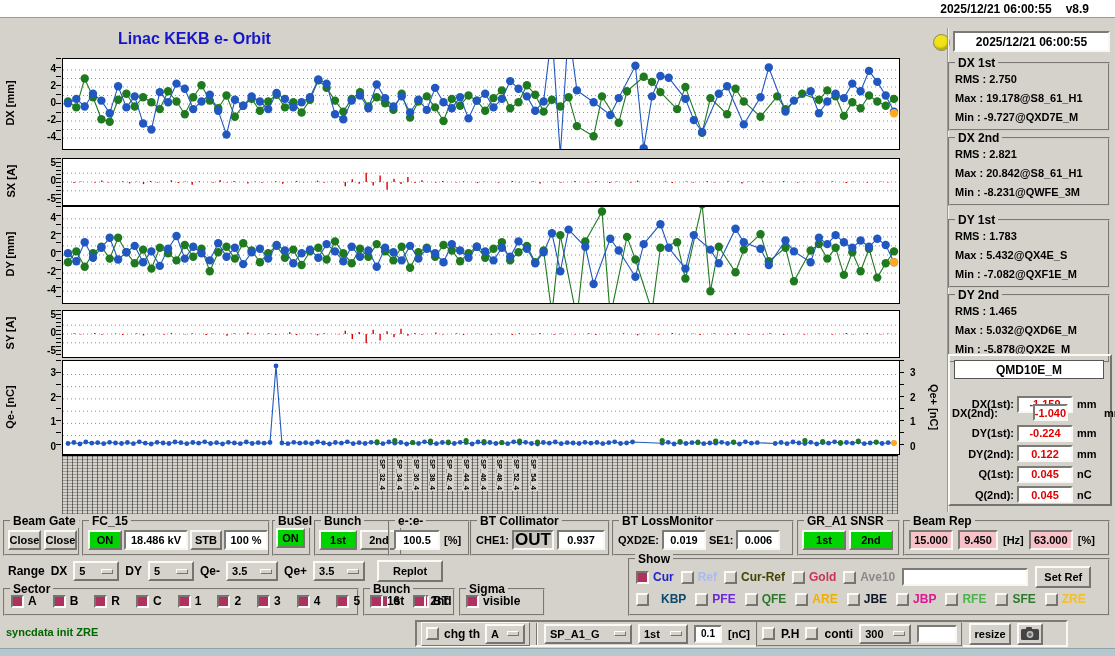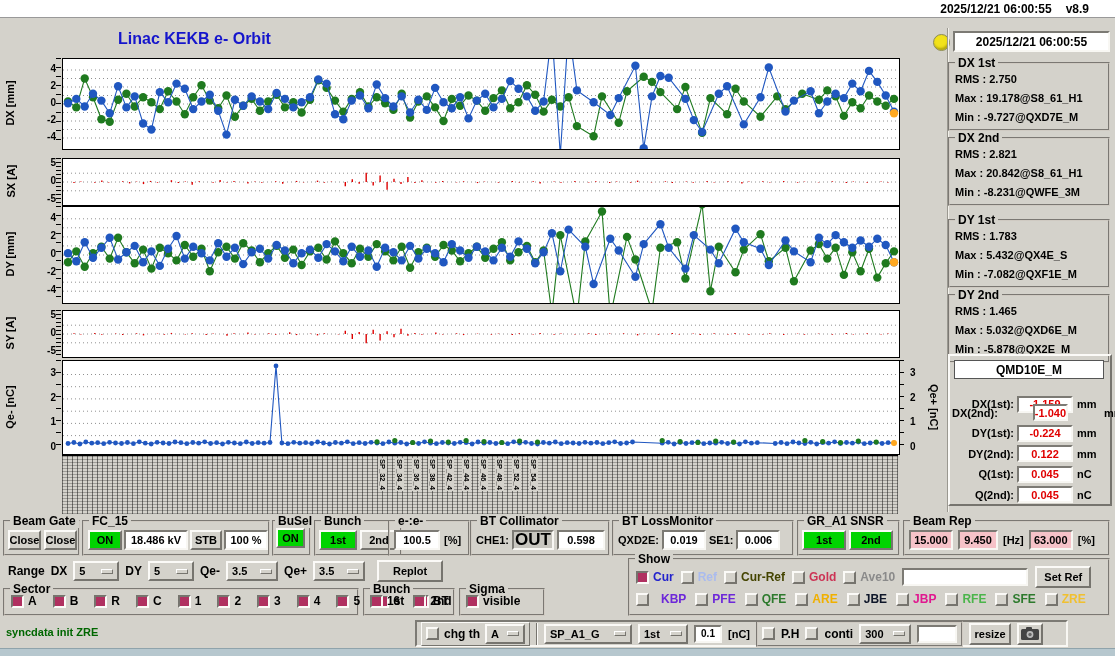--- a/index.html
+++ b/index.html
@@ -1024,21 +1024,21 @@
       <div class="valbox" style="width:46px;height:20px;">100.5</div>
       <span class="lbl">[%]</span>
     </div>
   </div>
 
   <div class="frame" style="left:470px;top:520px;width:140px;height:36px;">
     <span class="ftitle">BT Collimator</span>
     <div class="rowflex" style="left:4px;top:8px;gap:3px;">
       <span class="lbl">CHE1:</span>
       <div class="sunk" style="width:42px;height:20px;">OUT</div>
-      <div class="valbox" style="width:48px;height:20px;">0.598</div>
+      <div class="valbox" style="width:48px;height:20px;">0.937</div>
     </div>
   </div>
 
   <div class="frame" style="left:612px;top:520px;width:182px;height:36px;">
     <span class="ftitle">BT LossMonitor</span>
     <div class="rowflex" style="left:4px;top:8px;gap:3px;">
       <span class="lbl">QXD2E:</span>
       <div class="valbox" style="width:44px;height:20px;">0.019</div>
       <span class="lbl">SE1:</span>
       <div class="valbox" style="width:44px;height:20px;">0.006</div>
@@ -1111,21 +1111,21 @@
         <span class="cbitem">
           <span class="cb"></span>
           <span class="cblabel" style="color: rgb(138, 138, 138);">Ave10</span>
         </span>
         <span class="valbox" style="width: 126px; height: 18px;"></span>
         <span class="btn" style="width: 56px; height: 22px;">Set Ref</span>
       </div>
     <div class="rowflex" style="left:6px;top:32px;gap:9px;" id="show-row2">
         <span class="cbitem">
           <span class="cb"></span>
-          <span class="cblabel" style="color: #6d28d9; padding-left: 8px;">KBP</span>
+          <span class="cblabel" style="color: #0c4a6e; padding-left: 8px;">KBP</span>
         </span>
         <span class="cbitem">
           <span class="cb"></span>
           <span class="cblabel" style="color: #6d28d9;">PFE</span>
         </span>
         <span class="cbitem">
           <span class="cb"></span>
           <span class="cblabel" style="color: rgb(45, 122, 45);">QFE</span>
         </span>
         <span class="cbitem">

